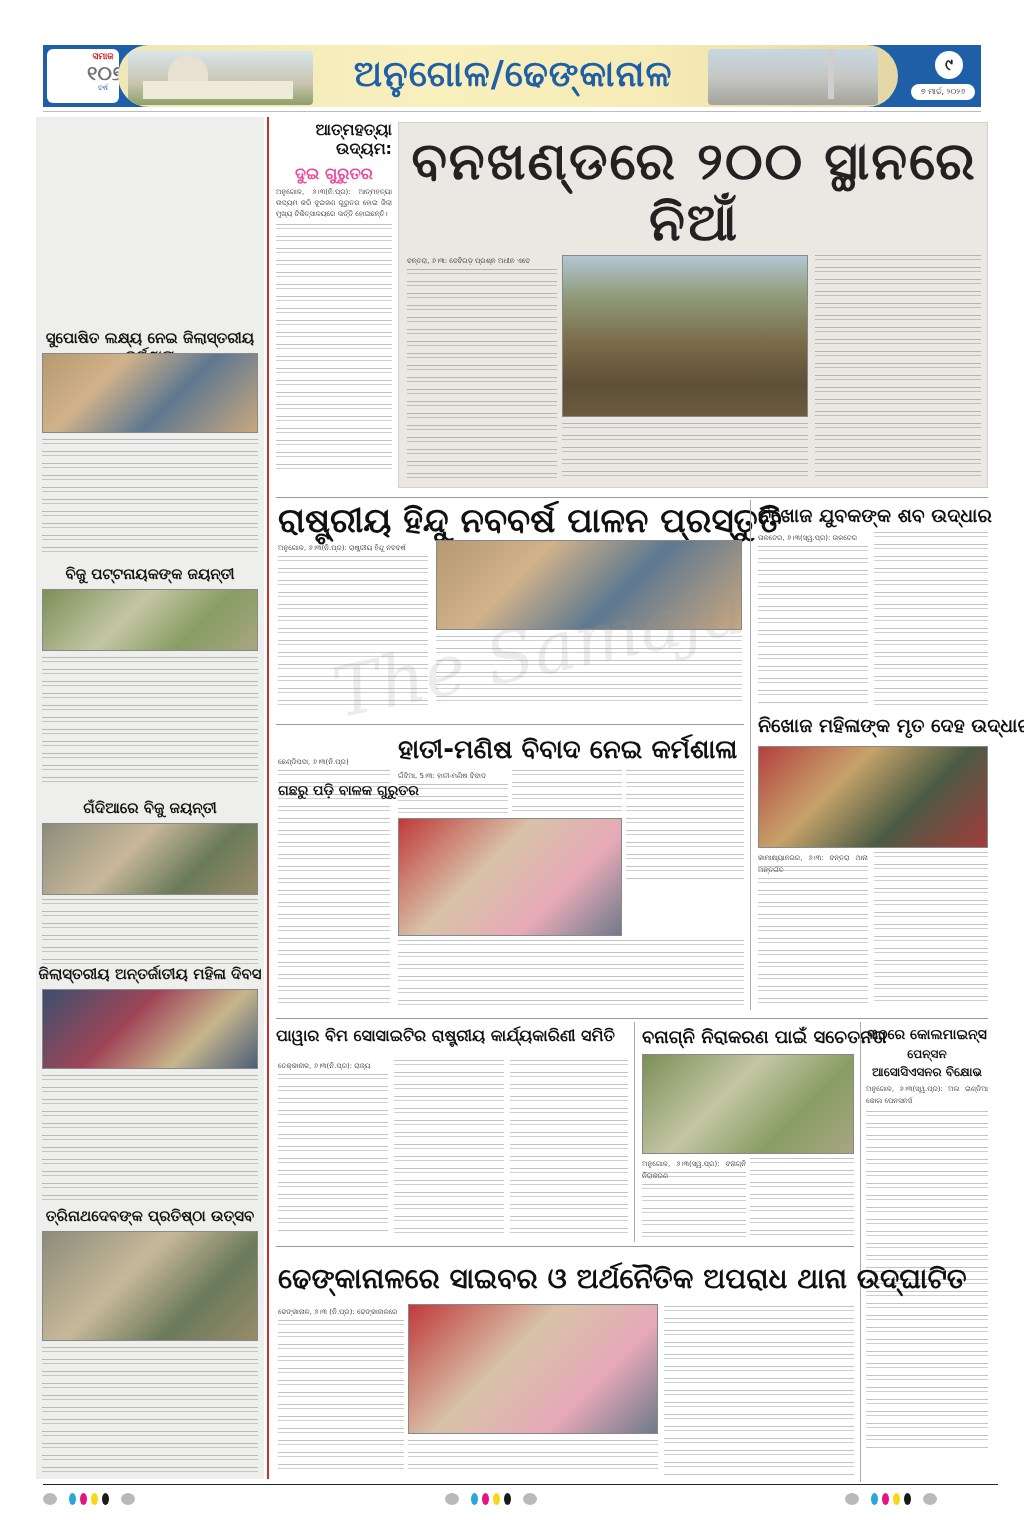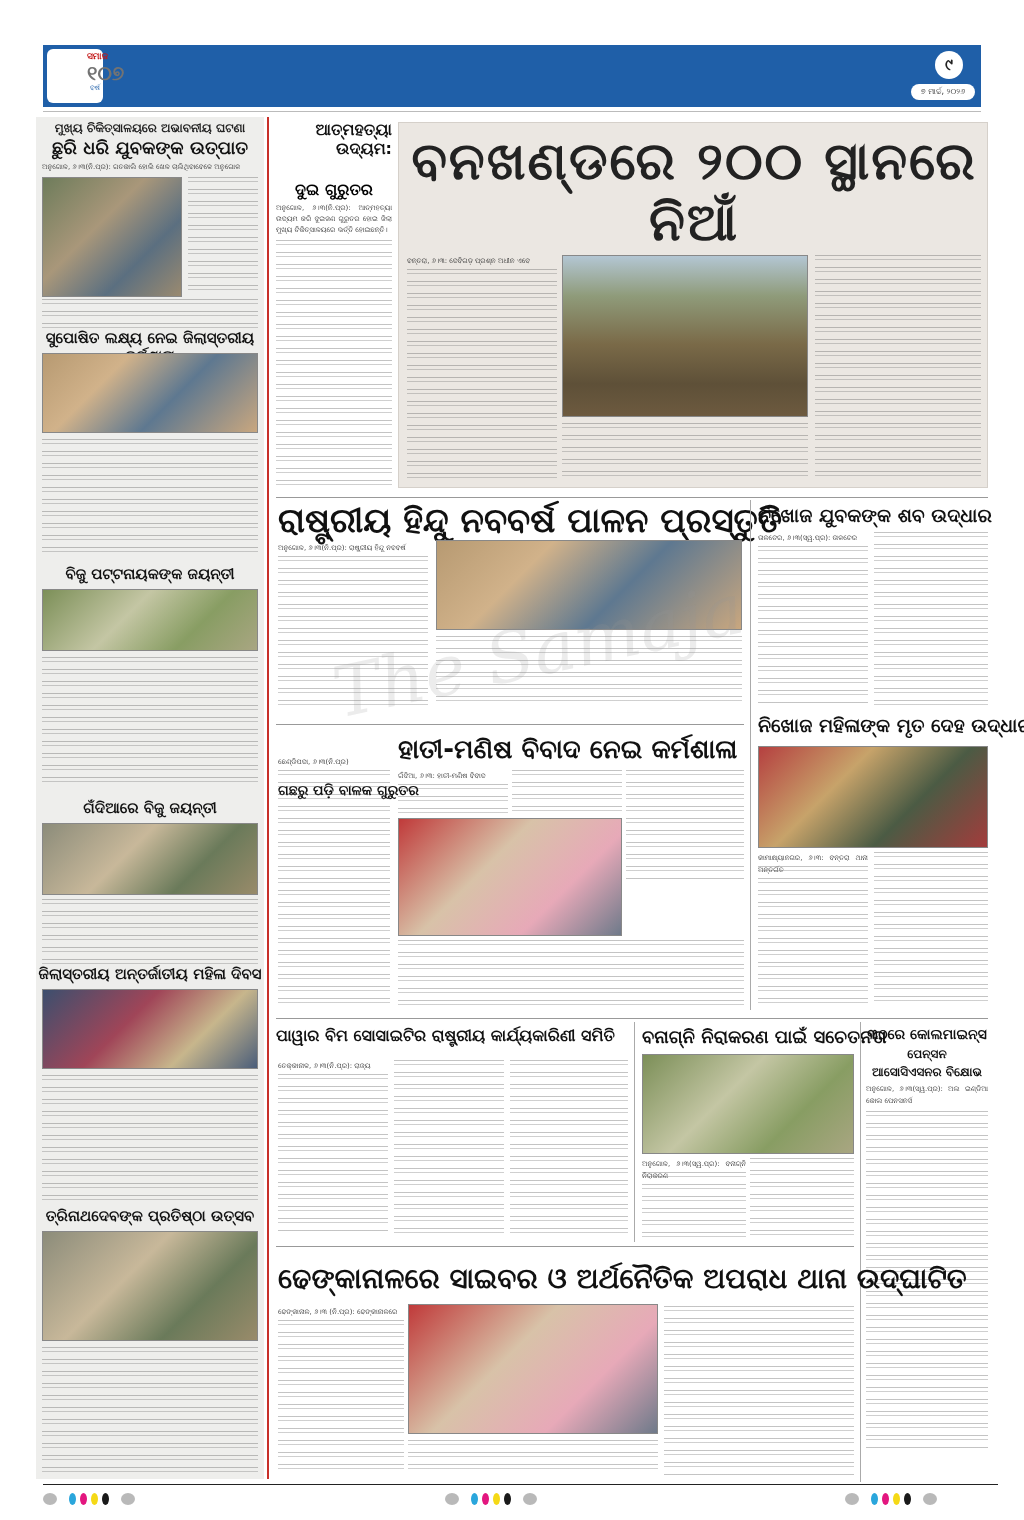--- a/index.html
+++ b/index.html
@@ -8,21 +8,21 @@
 
   
   .masthead { position: absolute; left: 43px; top: 45px; width: 938px; height: 62px; background: #1f5fa8; border-bottom: 3px solid #1f5fa8; }
   .mast-inner { position: absolute; left: 75px; top: 0; width: 780px; height: 62px; background: linear-gradient(90deg,#efe6b9 0%,#f9f0be 40%,#f6ebb6 70%,#e3d7a6 100%); border-radius: 40px 40px 40px 40px; overflow: hidden; }
   .mast-temple { position: absolute; left: 10px; top: 6px; width: 185px; height: 54px; background: linear-gradient(180deg,#d8e6ec 0%,#c9c4b0 60%,#8ea16a 100%); border-radius: 4px; }
   .mast-temple::before { content:""; position:absolute; left:40px; top:4px; width:40px; height:32px; background:#e8e1d1; border-radius: 20px 20px 2px 2px; }
   .mast-temple::after { content:""; position:absolute; left:15px; top:30px; width:150px; height:18px; background:#efe9da; }
   .mast-plant { position: absolute; right: 20px; top: 4px; width: 170px; height: 56px; background: linear-gradient(180deg,#c8d7e3 0%,#c4c7c4 50%,#a3a49a 100%); border-radius: 4px; }
   .mast-plant::before { content:""; position:absolute; left:120px; top:0; width:6px; height:50px; background:#cfcfcf; }
   .mast-title { position: absolute; left: 210px; top: 8px; width: 370px; text-align: center; font-size: 36px; font-weight: bold; color: #1f5fa8; letter-spacing: 1px; }
-  .mast-logo { position: absolute; left: 4px; top: 4px; width: 56px; height: 54px; background: #fff; border-radius: 6px; text-align: center; padding-left: 40px; }
+  .mast-logo { position: absolute; left: 4px; top: 4px; width: 72px; height: 54px; background: #fff; border-radius: 6px; text-align: center; padding-left: 40px; }
   .mast-logo .l1 { font-size: 9px; color: #c41a1a; font-weight: bold; margin-top: 2px; }
   .mast-logo .l2 { font-size: 20px; color: #737373; font-weight: bold; line-height: 22px; }
   .mast-logo .l3 { font-size: 7px; color: #1f5fa8; }
   .page-num { position: absolute; right: 18px; top: 6px; width: 28px; height: 28px; border-radius: 50%; background: #fff; text-align: center; line-height: 28px; font-size: 16px; font-weight: bold; color: #222; }
   .page-date { position: absolute; right: 6px; top: 39px; width: 64px; height: 16px; background: #fff; border-radius: 8px; font-size: 8px; line-height: 16px; text-align: center; color: #333; }
   .mast-rule { position: absolute; left: 43px; top: 111px; width: 938px; height: 1px; background: #bbb; }
 
   
   .leftcol { position: absolute; left: 36px; top: 117px; width: 228px; height: 1362px; background: #eeeeec; }
   .red-rule { position: absolute; left: 267px; top: 117px; width: 2px; height: 1362px; background: #c8302a; }
@@ -45,52 +45,49 @@
   .section-rule { position: absolute; height: 1px; background: #999; }
   .vrule { position: absolute; width: 1px; background: #aaa; }
 
   
   .lead-box { position: absolute; left: 398px; top: 122px; width: 590px; height: 366px; background: #ebe7e2; border: 1px solid #d5d0ca; }
   .lead-head { position: absolute; left: 0; top: 8px; width: 590px; text-align: center; font-size: 52px; font-weight: bold; color: #222; letter-spacing: 2px; }
   .lead-band { position: absolute; left: 4px; top: 96px; width: 580px; height: 28px; background: #5b2514; color: #fff; text-align: center; font-size: 17px; line-height: 28px; font-weight: bold; }
 
   .kicker-col { position: absolute; left: 276px; top: 120px; width: 116px; }
   .kicker-col .k1 { font-size: 16px; font-weight: bold; text-align: right; color: #111; }
-  .kicker-col .k2 { font-size: 16px; font-weight: bold; text-align: center; color: #000000; margin-top: 22px; }
+  .kicker-col .k2 { font-size: 16px; font-weight: bold; text-align: center; color: #ec4899; margin-top: 6px; }
 
   .big-head { position: absolute; font-weight: bold; color: #111; white-space: nowrap; }
 
   .dots { position: absolute; top: 1492px; height: 14px; display: flex; gap: 4px; align-items: center; }
   .dot { width: 7px; height: 12px; border-radius: 50%; }
   .dot.big { width: 14px; height: 12px; background: #b9b9b9; }
   .watermark { position: absolute; left: 330px; top: 610px; font-size: 70px; color: rgba(150,150,150,0.18); font-family: "DejaVu Serif", serif; font-style: italic; transform: rotate(-12deg); pointer-events: none; }
 </style>
 </head>
 <body>
 
 <div class="masthead">
   <div class="mast-logo">
     <div class="l1">ସମାଜ</div>
     <div class="l2">୧୦୭</div>
     <div class="l3">ବର୍ଷ</div>
   </div>
+  <div class="mast-inner">
+    <div class="mast-temple"></div>
+    <div class="mast-title">ଅନୁଗୋଳ/ଢେଙ୍କାନାଳ</div>
+    <div class="mast-plant"></div>
+  </div>
   <div class="page-num">୯</div>
   <div class="page-date">୭ ମାର୍ଚ୍ଚ, ୨୦୨୬</div>
 </div>
 <div class="mast-rule"></div>
 
 <div class="leftcol">
-  <div class="lc-block" style="top:4px;">
-    <div class="lc-kicker">ମୁଖ୍ୟ ଚିକିତ୍ସାଳୟରେ ଅଭାବନୀୟ ଘଟଣା</div>
-    <div class="story-head" style="font-size:18px;margin-top:2px;">ଛୁରି ଧରି ଯୁବକଙ୍କ ଉତ୍ପାତ</div>
-    <div class="txt" style="margin:2px 6px 0;font-size:7px;white-space:nowrap;overflow:hidden;">ଅନୁଗୋଳ, ୬।୩(ନି.ପ୍ର): ଗତକାଲି ହୋଲି ଖେଳ ଚାଲିଥିବାବେଳେ ଅନୁଗୋଳ</div>
-    <div class="photo" style="position:absolute;left:6px;top:56px;width:140px;height:120px;"></div>
-    <div class="txt-lines" style="position:absolute;left:152px;top:56px;width:70px;height:120px;"></div>
-    <div class="txt-lines" style="position:absolute;left:6px;top:178px;width:216px;height:30px;"></div>
-  </div>
 
   <div class="lc-block" style="top:212px;">
     <div class="story-head">ସୁପୋଷିତ ଲକ୍ଷ୍ୟ ନେଇ ଜିଲାସ୍ତରୀୟ କର୍ମଶାଳା</div>
     <div class="photo p2" style="position:absolute;left:6px;top:24px;width:216px;height:80px;"></div>
     <div class="txt-lines" style="position:absolute;left:6px;top:110px;width:216px;height:120px;"></div>
   </div>
 
   <div class="lc-block" style="top:448px;">
     <div class="story-head">ବିଜୁ ପଟ୍ଟନାୟକଙ୍କ ଜୟନ୍ତୀ</div>
     <div class="photo p3" style="position:absolute;left:6px;top:24px;width:216px;height:62px;"></div>
@@ -154,21 +151,21 @@
 <div class="txt-lines" style="position:absolute;left:758px;top:866px;width:110px;height:140px;"></div>
 <div class="txt-lines" style="position:absolute;left:874px;top:852px;width:114px;height:154px;"></div>
 
 <div class="section-rule" style="left:276px;top:724px;width:468px;"></div>
 
 <div class="big-head" style="left:278px;top:738px;font-size:14px;margin-top:44px;">ଗଛରୁ ପଡ଼ି ବାଳକ ଗୁରୁତର</div>
 <div class="txt" style="position:absolute;left:278px;top:756px;width:112px;font-size:7px;">ଛେଣ୍ଡିପଦା, ୬।୩(ନି.ପ୍ର)</div>
 <div class="txt-lines" style="position:absolute;left:278px;top:770px;width:112px;height:240px;"></div>
 
 <div class="big-head" style="left:398px;top:734px;font-size:26px;">ହାତୀ-ମଣିଷ ବିବାଦ ନେଇ କର୍ମଶାଳା</div>
-<div class="txt" style="position:absolute;left:398px;top:770px;width:110px;font-size:7px;">ଗଁଦିଆ, ୬।୩: ହାତୀ-ମଣିଷ ବିବାଦ</div>
+<div class="txt" style="position:absolute;left:398px;top:770px;width:110px;font-size:7px;">ଗଁଦିଆ, 5।୩: ହାତୀ-ମଣିଷ ବିବାଦ</div>
 <div class="txt-lines" style="position:absolute;left:398px;top:784px;width:110px;height:30px;"></div>
 <div class="txt-lines" style="position:absolute;left:512px;top:770px;width:110px;height:44px;"></div>
 <div class="txt-lines" style="position:absolute;left:626px;top:770px;width:118px;height:110px;"></div>
 <div class="photo p7" style="position:absolute;left:398px;top:818px;width:224px;height:118px;"></div>
 <div class="txt-lines" style="position:absolute;left:398px;top:940px;width:346px;height:70px;"></div>
 
 <div class="section-rule" style="left:276px;top:1018px;width:712px;"></div>
 
 <div class="big-head" style="left:276px;top:1026px;font-size:16px;">ପାୱାର ବିମ ସୋସାଇଟିର ରାଷ୍ଟ୍ରୀୟ କାର୍ଯ୍ୟକାରିଣୀ ସମିତି</div>
 <div class="txt" style="position:absolute;left:278px;top:1060px;width:110px;font-size:7px;">ତେକ୍କାନାଳ, ୬।୩(ନି.ପ୍ର): ରାଜ୍ୟ</div>

